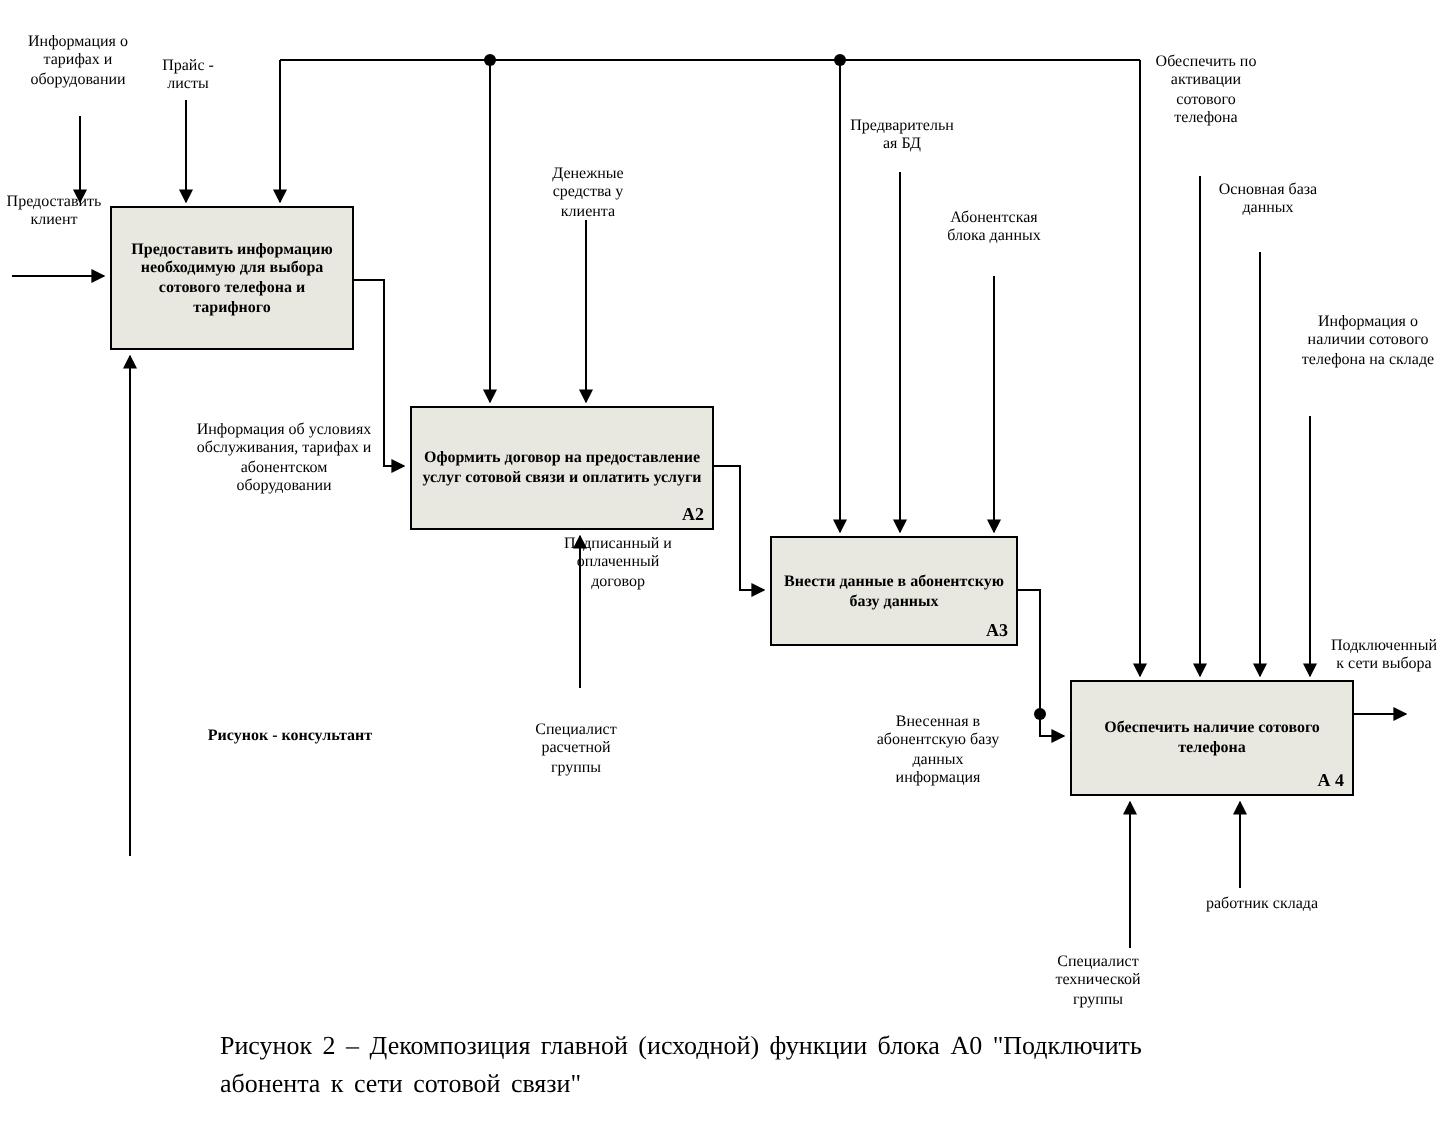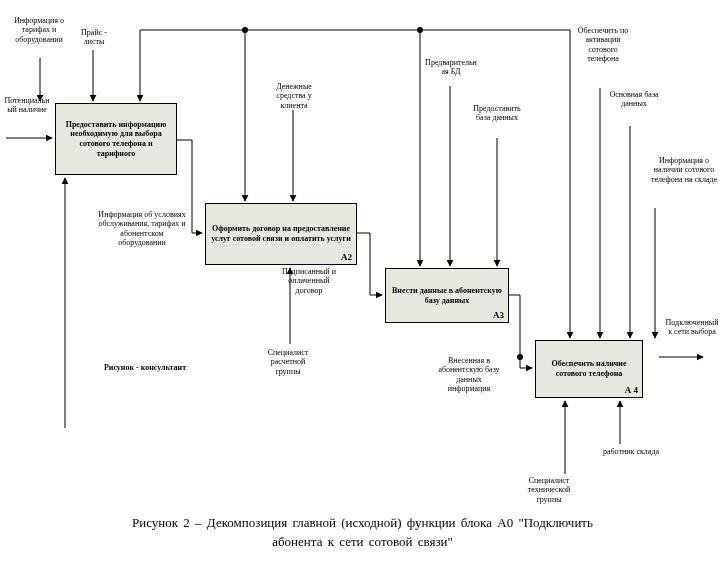--- a/index.html
+++ b/index.html
@@ -16,21 +16,21 @@
   .box{
     position:absolute;background:#e8e8e1;border:1px solid #000;
     display:flex;align-items:center;justify-content:center;
     font-size:8px;font-weight:bold;text-align:center;line-height:1.2;
     padding:2px 5px;box-sizing:border-box;
   }
   .box .code{
     position:absolute;right:4px;bottom:1px;font-size:9px;font-weight:bold;
   }
   #caption{
-    position:absolute;left:110px;top:514px;width:505px;text-align:center;
+    position:absolute;left:110px;top:514px;width:505px;text-align:left;
     font-size:13px;line-height:1.45;word-spacing:2px;
   }
 </style>
 </head>
 <body>
 
 <div id="stage">
 
   <svg id="lines" viewBox="0 0 725 510">
     <defs>
@@ -85,37 +85,37 @@
     <span class="code"></span>
   </div>
   <div class="box" style="left:205px;top:203px;width:152px;height:62px">
     <span>Оформить договор на предоставление услуг сотовой связи и оплатить услуги</span>
     <span class="code">А2</span>
   </div>
   <div class="box" style="left:385px;top:268px;width:124px;height:55px">
     <span>Внести данные в абонентскую базу данных</span>
     <span class="code">А3</span>
   </div>
-  <div class="box" style="left:535px;top:340px;width:108px;height:58px">
+  <div class="box" style="left:535px;top:340px;width:142px;height:58px">
     <span>Обеспечить наличие сотового телефона</span>
     <span class="code">А 4</span>
   </div>
 
   <div class="lbl" style="left:6px;top:16px;width:66px">Информация о тарифах и оборудовании</div>
   <div class="lbl" style="left:74px;top:28px;width:40px">Прайс - листы</div>
-  <div class="lbl" style="left:2px;top:96px;width:50px">Потенциальный наличие</div>
+  <div class="lbl" style="left:2px;top:96px;width:50px">Предоставить клиент</div>
   <div class="lbl" style="left:262px;top:82px;width:64px">Денежные средства у клиента</div>
   <div class="lbl" style="left:424px;top:58px;width:54px">Предварительная БД</div>
-  <div class="lbl" style="left:470px;top:104px;width:54px">Предоставить база данных</div>
+  <div class="lbl" style="left:470px;top:104px;width:54px">Абонентская блока данных</div>
   <div class="lbl" style="left:574px;top:26px;width:58px">Обеспечить по активации сотового телефона</div>
   <div class="lbl" style="left:608px;top:90px;width:52px">Основная база данных</div>
   <div class="lbl" style="left:648px;top:156px;width:72px">Информация о наличии сотового телефона на складе</div>
   <div class="lbl" style="left:96px;top:210px;width:92px">Информация об условиях обслуживания, тарифах и абонентском оборудовании</div>
   <div class="lbl" style="left:276px;top:267px;width:66px">Подписанный и оплаченный договор</div>
-  <div class="lbl" style="left:258px;top:348px;width:60px">Специалист расчетной группы</div>
+  <div class="lbl" style="left:258px;top:360px;width:60px">Специалист расчетной группы</div>
   <div class="lbl bold" style="left:98px;top:363px;width:94px">Рисунок - консультант</div>
   <div class="lbl" style="left:436px;top:356px;width:66px">Внесенная в абонентскую базу данных информация</div>
   <div class="lbl" style="left:664px;top:318px;width:56px">Подключенный к сети выбора</div>
   <div class="lbl" style="left:600px;top:447px;width:62px">работник склада</div>
   <div class="lbl" style="left:518px;top:476px;width:62px">Специалист технической группы</div>
 
   <div id="caption">Рисунок 2 – Декомпозиция  главной  (исходной)  функции блока А0 "Подключить абонента к  сети  сотовой  связи"</div>
 
 </div>
 

